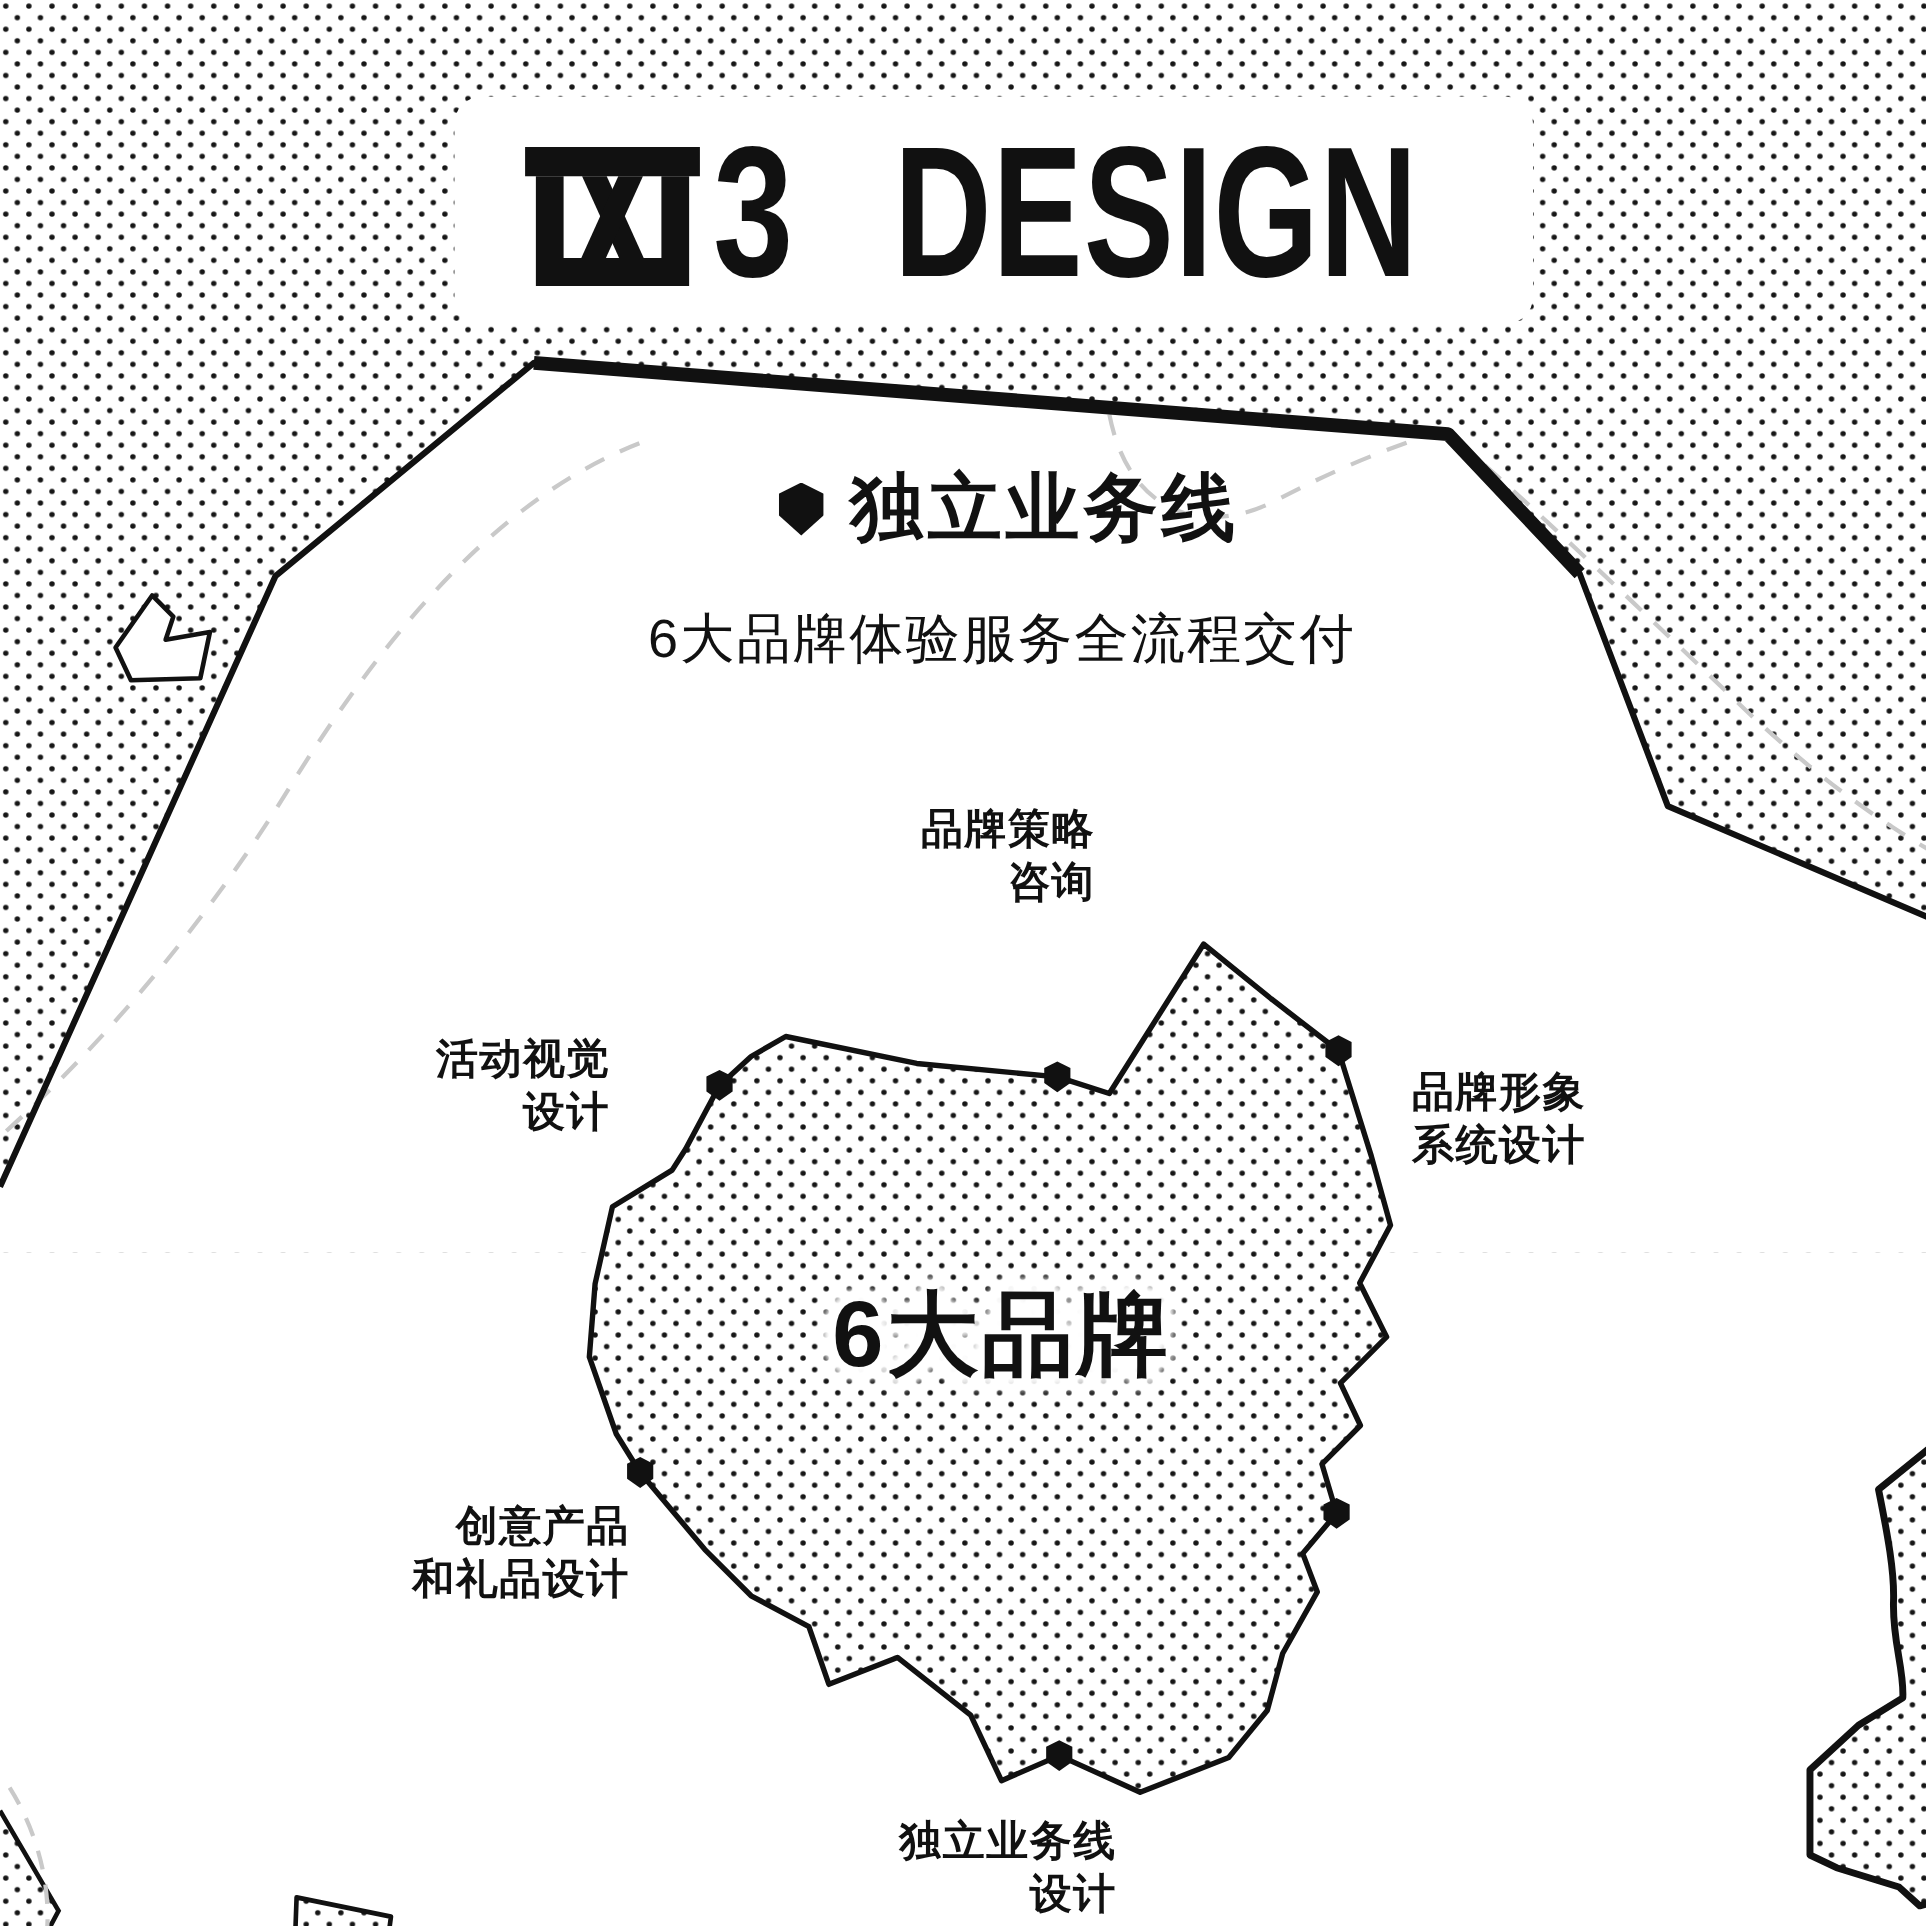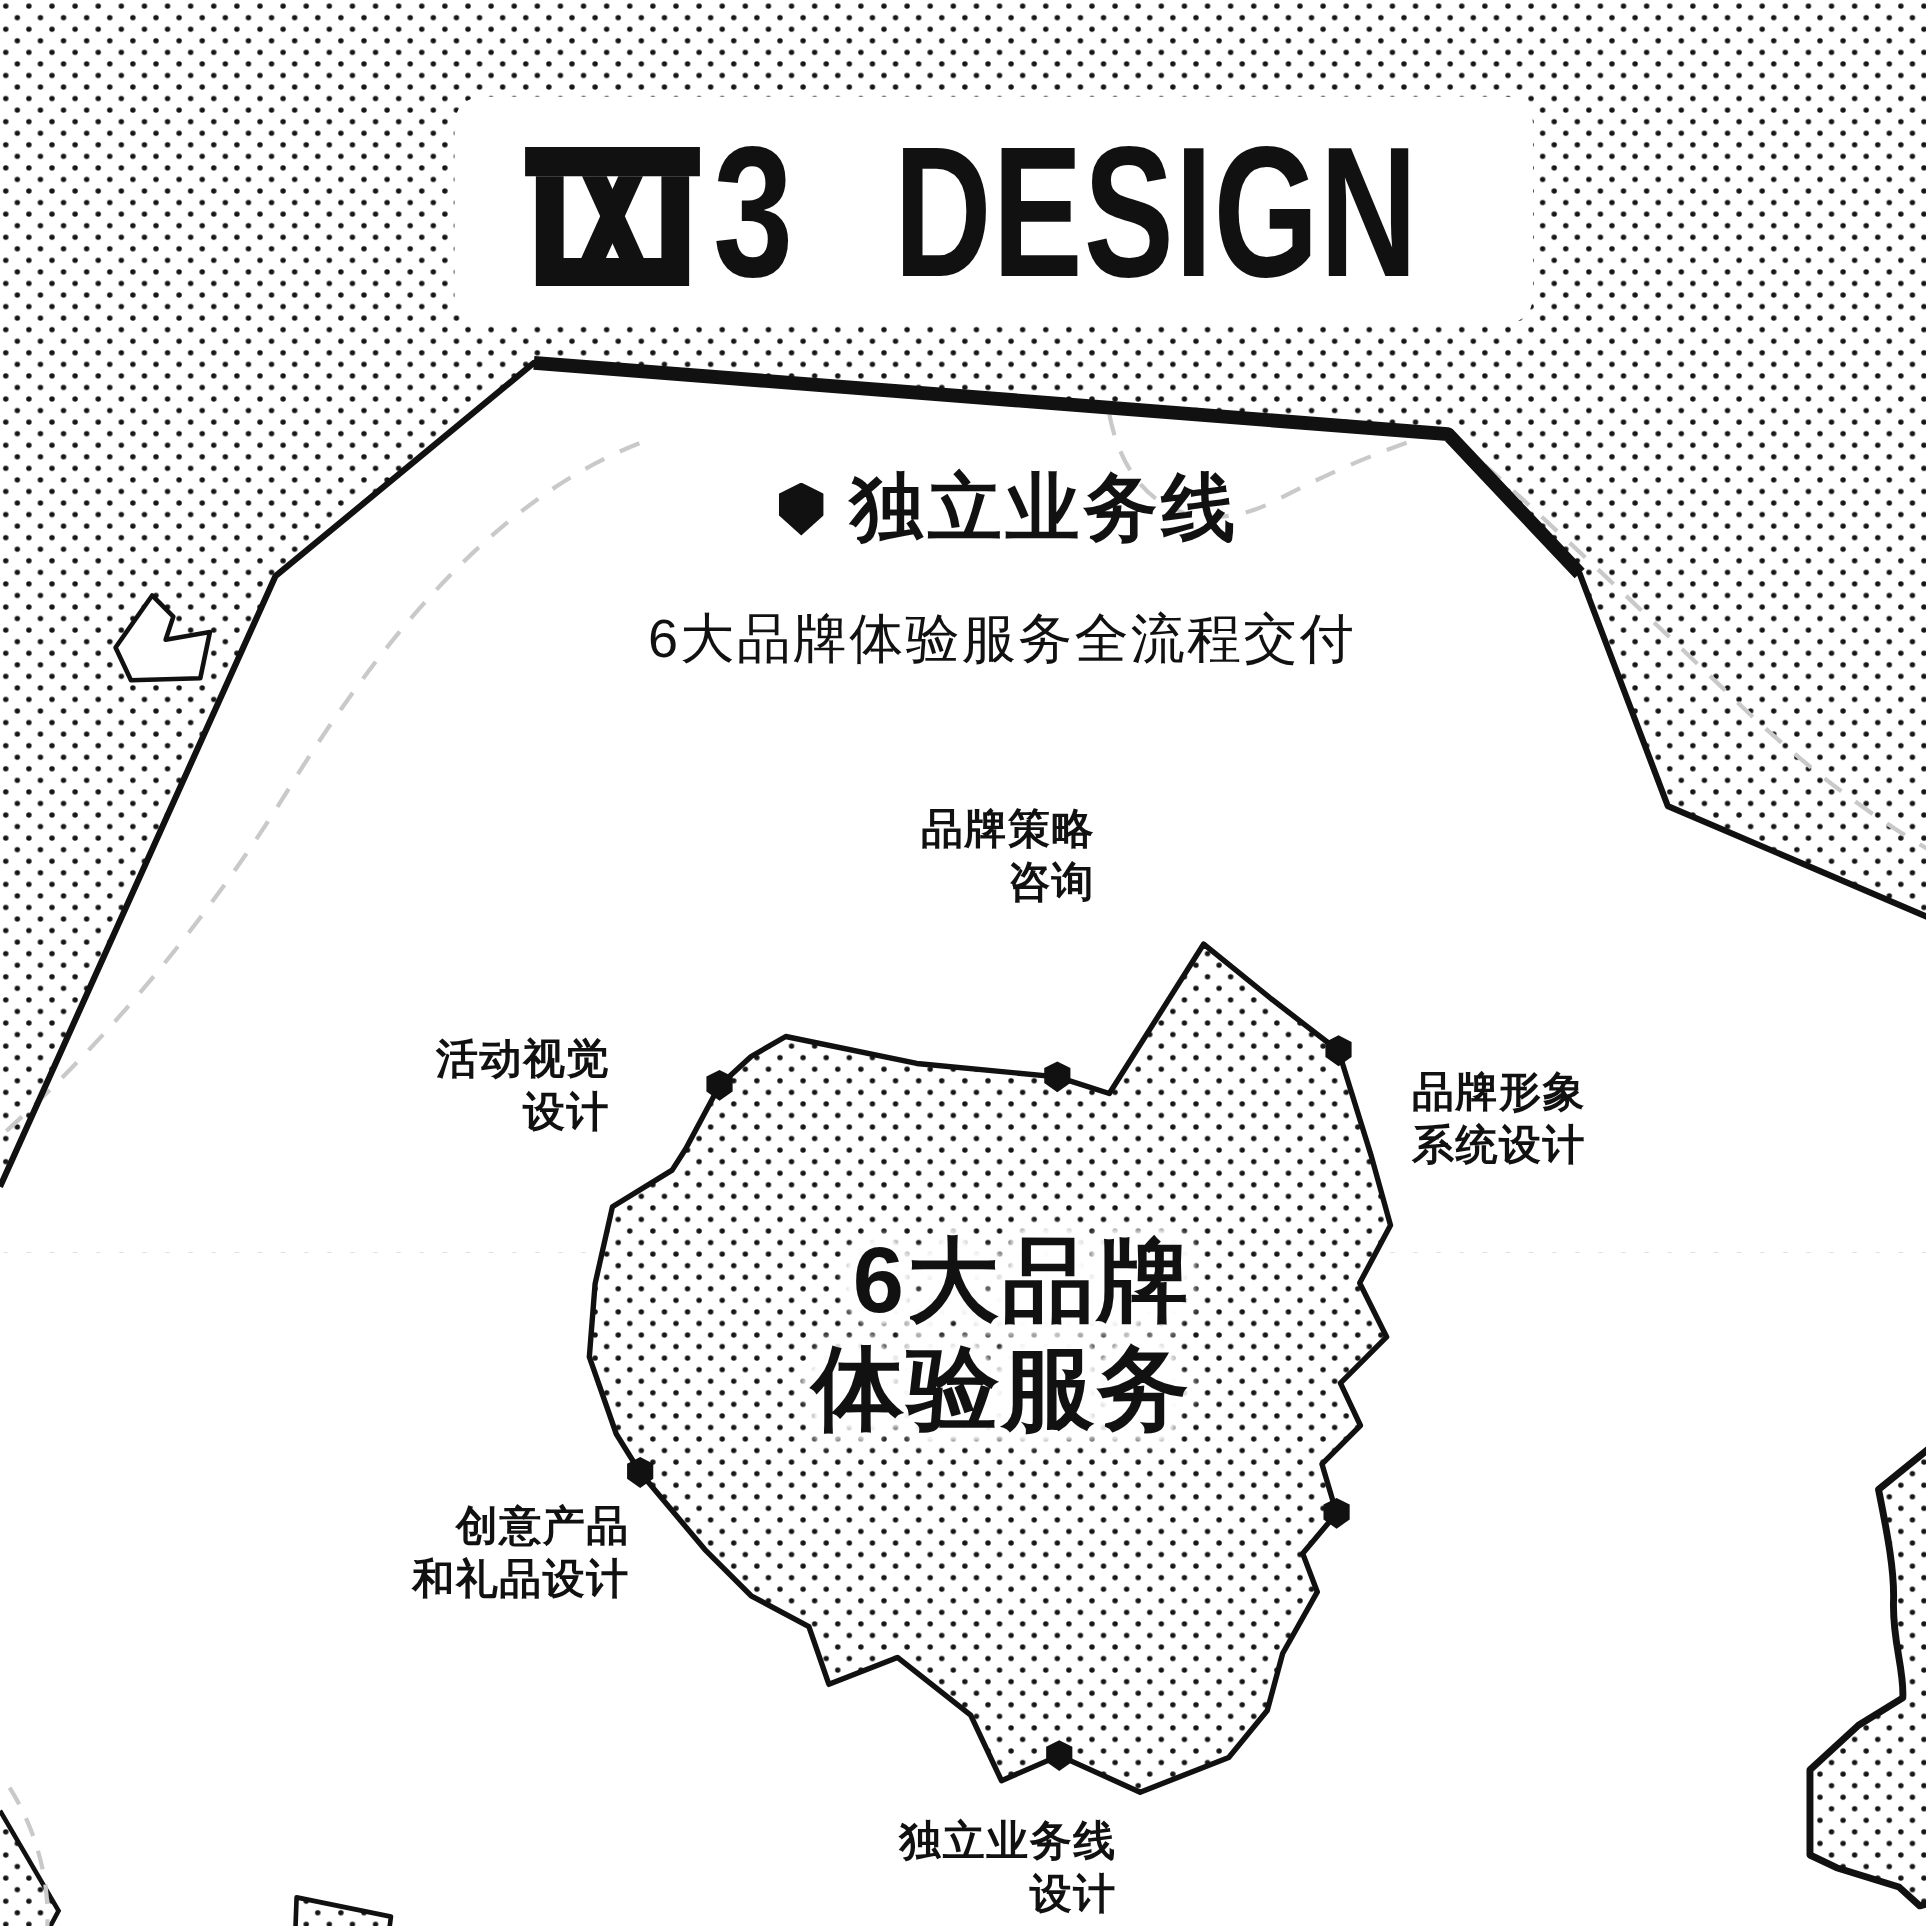--- a/index.html
+++ b/index.html
@@ -162,17 +162,16 @@
     <div>创意产品</div>
     <div>和礼品设计</div>
   </div>
   <div class="service-label label-interaction">
     <div>独立业务线</div>
     <div>设计</div>
   </div>
 
   <div class="center-title">
     <div>6大品牌</div>
-    <div>体验服务</div>
   </div>
 
 </div>
 
 
 </body></html>

